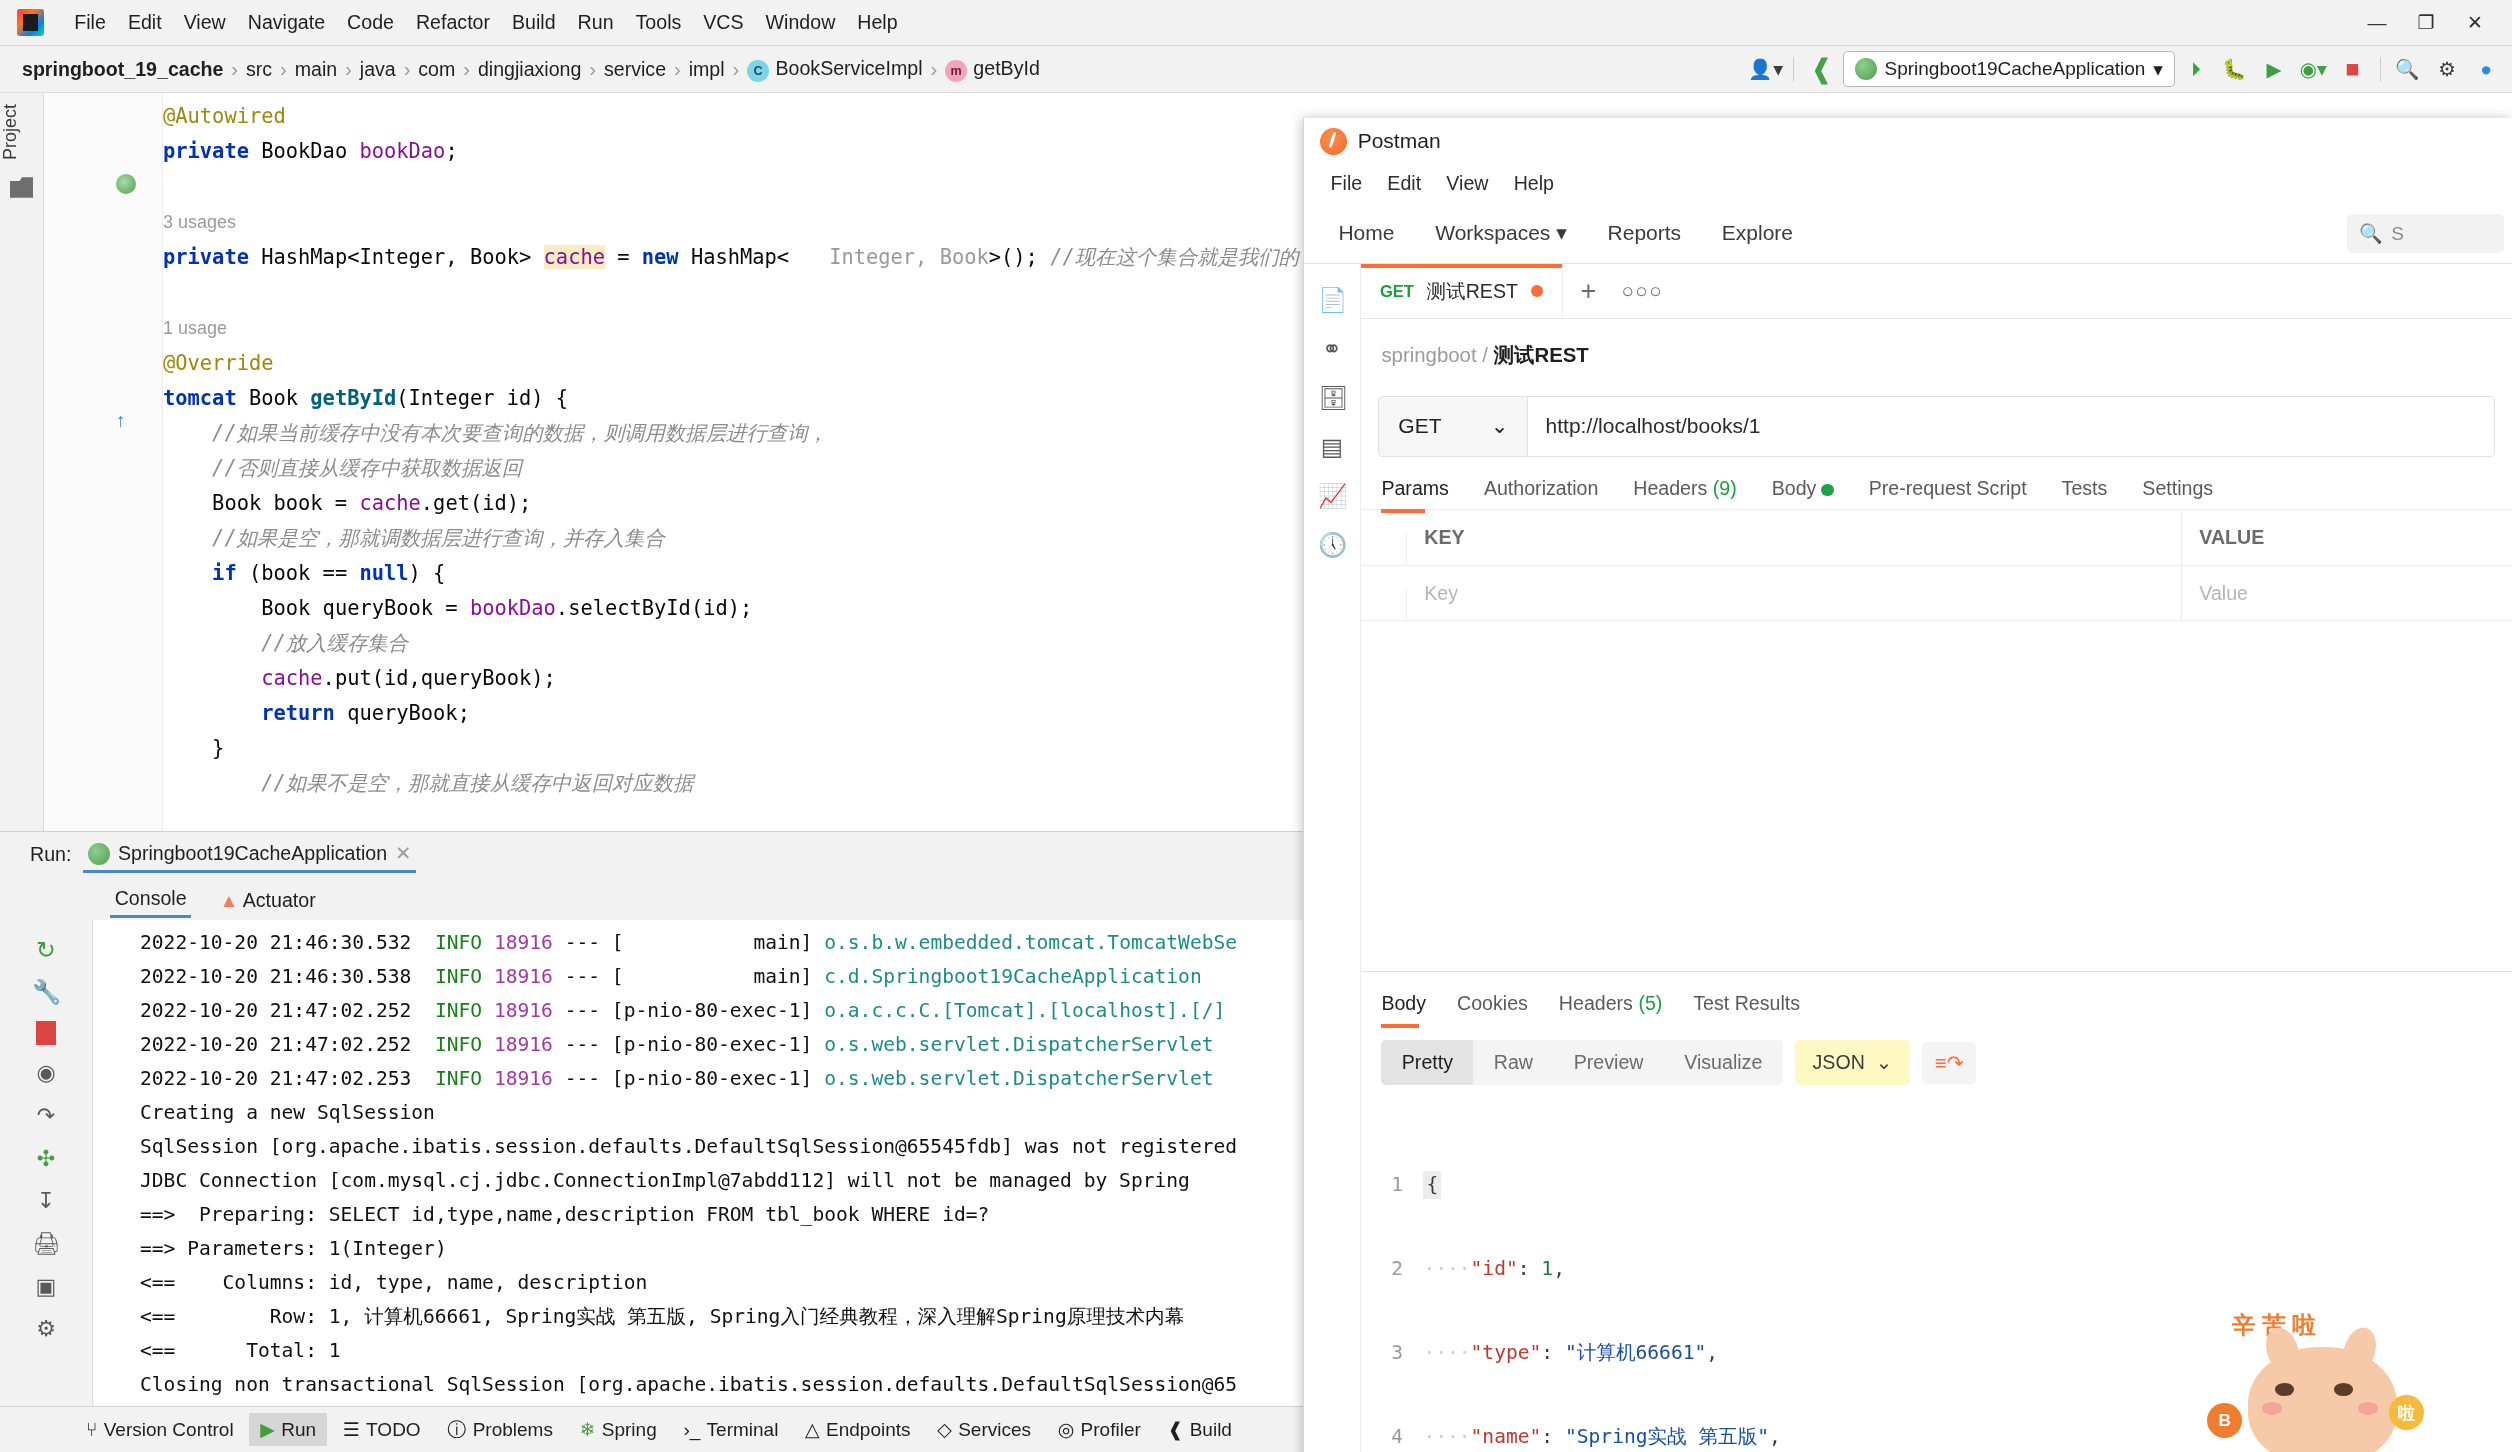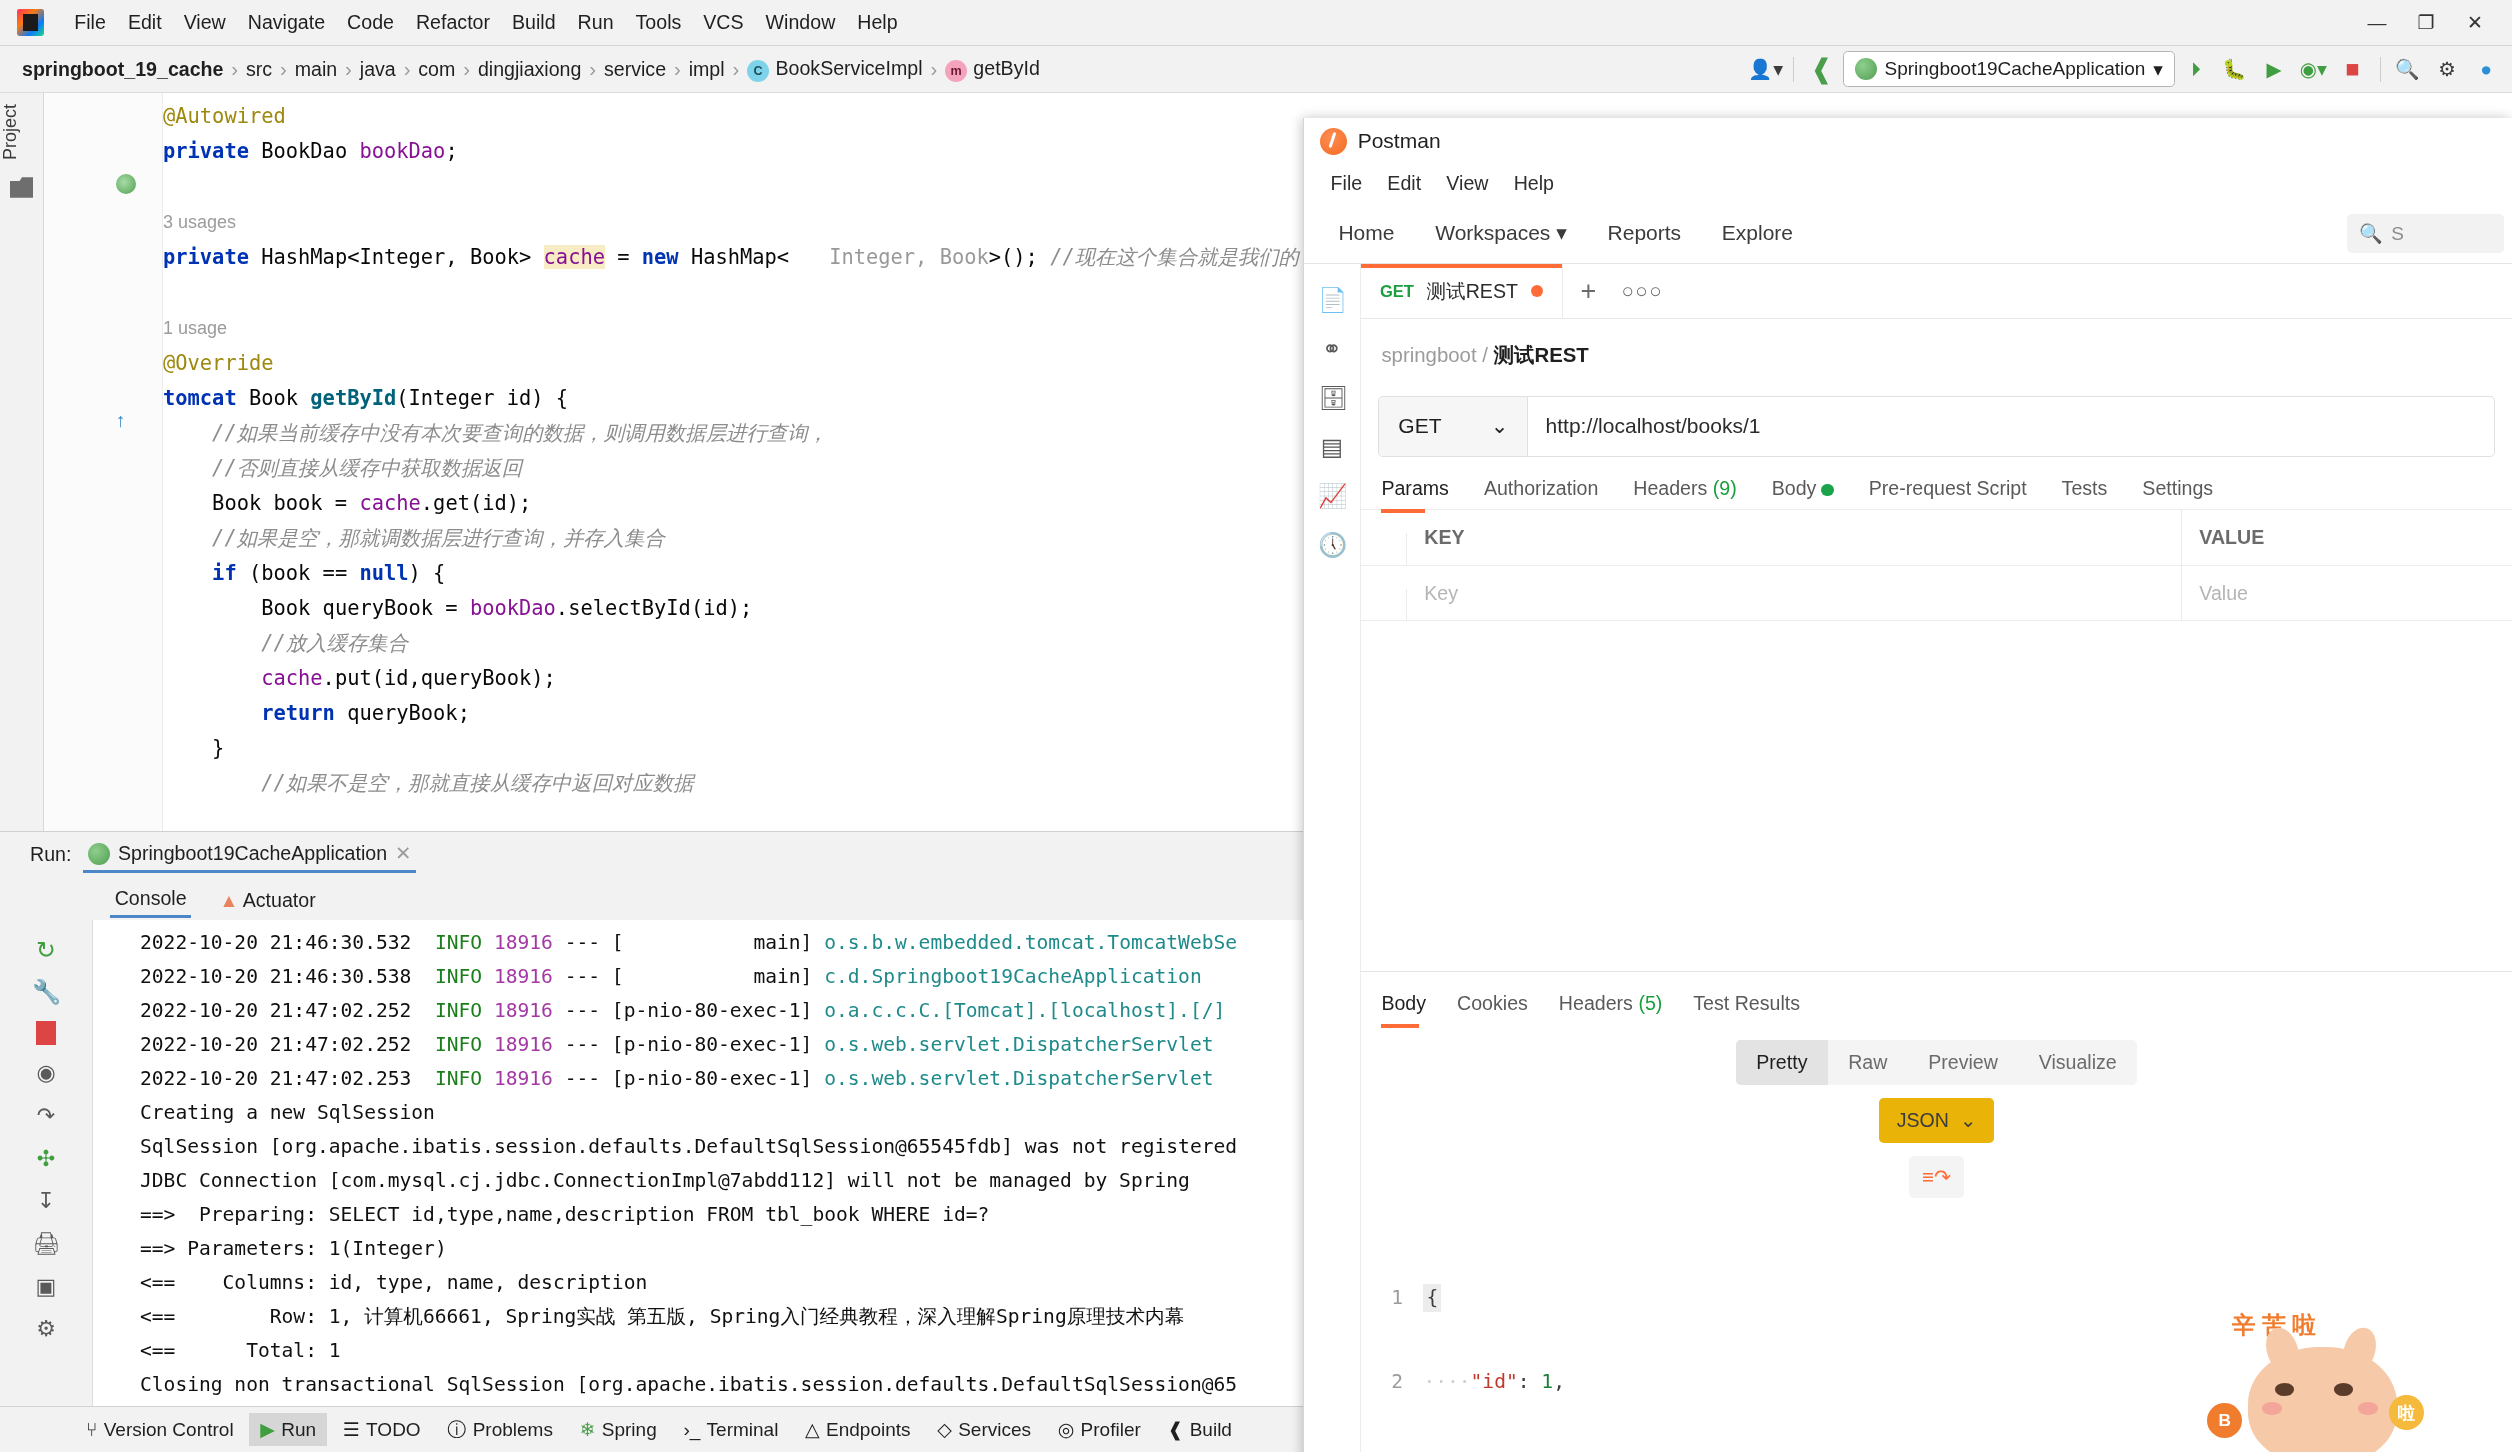--- a/index.html
+++ b/index.html
@@ -257,25 +257,25 @@
   .pm-th { color:#6b6b6b; font-weight:bold;}
   .pm-td { color:#b5b5b5;}
   .pm-c-check { width: 46px; border-right:0.8px solid #ececec;}
   .pm-c-key { flex:1; border-right:0.8px solid #ececec;}
   .pm-c-val { width: 330px;}
   .pm-resp { position:absolute; left:0; right:0; top: 707px; bottom:0; border-top:0.8px solid #e4e4e4;}
   .pm-restabs { display:flex; align-items:center; gap: 31px; padding: 20.4px 20.4px 0 20.4px; font-size:19.6px; color:#5a5a5a;}
   .pm-restabs .rt { padding-bottom:9.4px; position:relative;}
   .pm-restabs .rt.active{ color:#1f1f1f;}
   .pm-restabs .rt.active:after{content:"";position:absolute;left:0;width:38px;height:3.9px;background:#ff6c37;bottom:-3.1px;}
-  .pm-viewbar { display:flex; align-items:center; gap: 12.6px; padding: 15.7px 20.4px; flex-direction: column;}
+  .pm-viewbar { display:flex; align-items:center; gap: 12.6px; padding: 15.7px 20.4px;}
   .seg { display:flex; background:#f4f4f4; border-radius:4.7px; overflow:hidden;}
   .seg .s { padding: 11px 20.4px; font-size:19.6px; color:#6b6b6b;}
   .seg .s.active { background:#e3e3e3; color:#1f1f1f;}
-  .pill { display:flex;align-items:center; gap:11px; background:#eab308; border-radius:4.7px; padding: 11px 17.3px; font-size:19.6px; color:#3c3c3c;}
+  .pill { display:flex;align-items:center; gap:11px; background:#fef9c3; border-radius:4.7px; padding: 11px 17.3px; font-size:19.6px; color:#3c3c3c;}
   .sqbtn { background:#f4f4f4; border-radius:4.7px; padding: 9.4px 12.6px; color:#ff6c37; font-size:20.4px;}
   .pm-json {
     padding: 14px 0 0 20.4px; font-family:"DejaVu Sans Mono", monospace;
     font-size:19.6px; line-height: 28px; white-space:pre;
   }
   .jl { display:flex; }
   .jnum { width: 42px; color:#9b9b9b; text-align:right; padding-right:20.4px; flex:0 0 auto;}
   .jkey { color:#c0392b;}
   .jstr { color:#1a4fa0;}
   .jnumv{ color:#1a7f37;}

